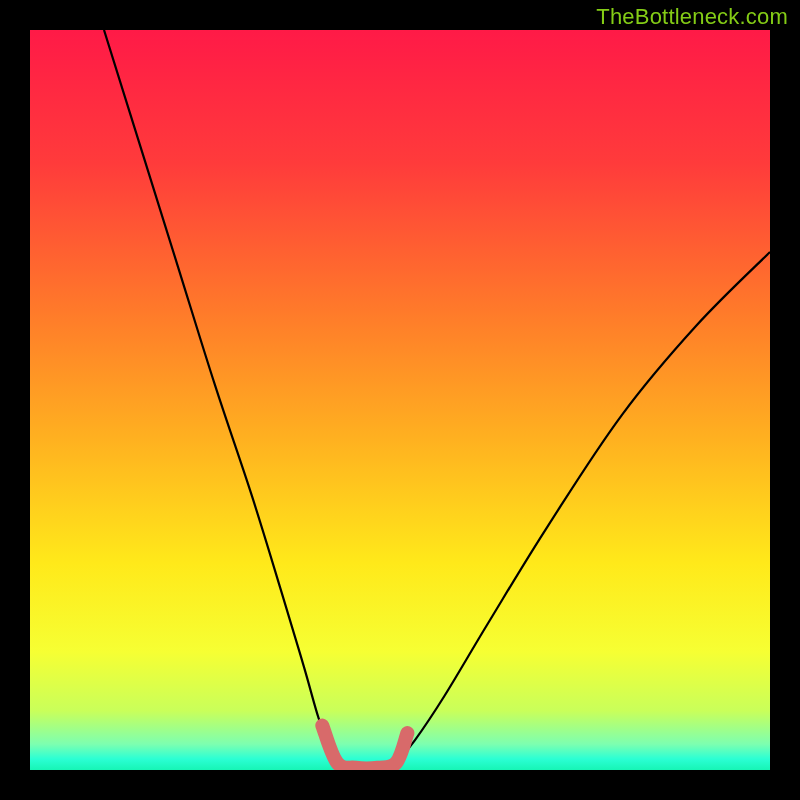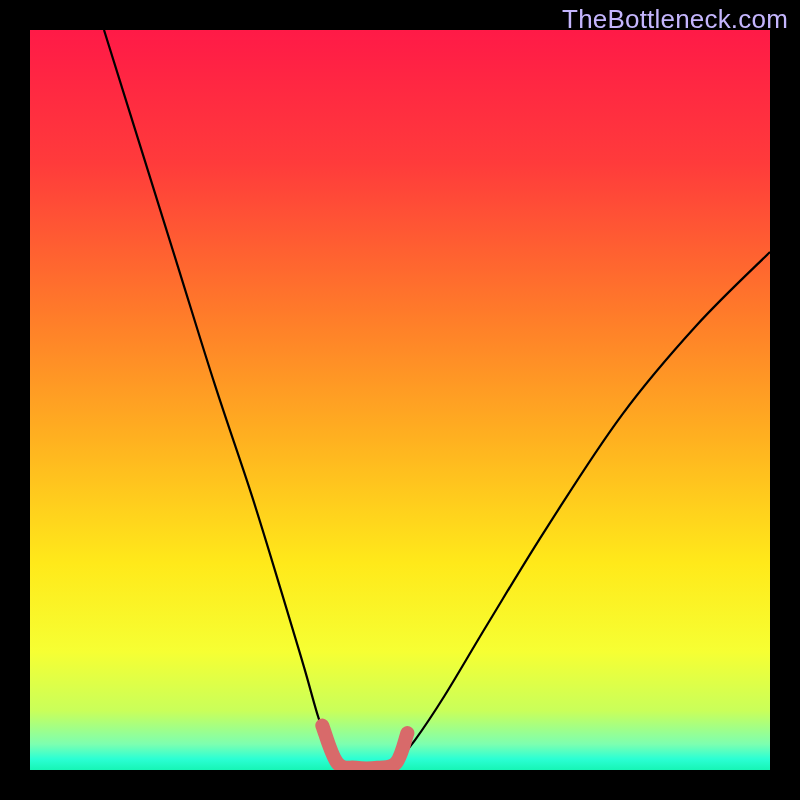--- a/index.html
+++ b/index.html
@@ -30,22 +30,22 @@
     inset: 0;
   }
   .curve-svg {
     position: absolute;
     inset: 0;
   }
   .watermark {
     position: absolute;
     top: 4px;
     right: 12px;
-    color: #c4b5fd;
-    font-size: 26px;
+    color: #84cc16;
+    font-size: 22px;
     font-weight: 400;
     letter-spacing: 0.2px;
   }
 </style>
 </head>
 <body>
 
 <div class="frame">
 
   <div class="plot-area">

